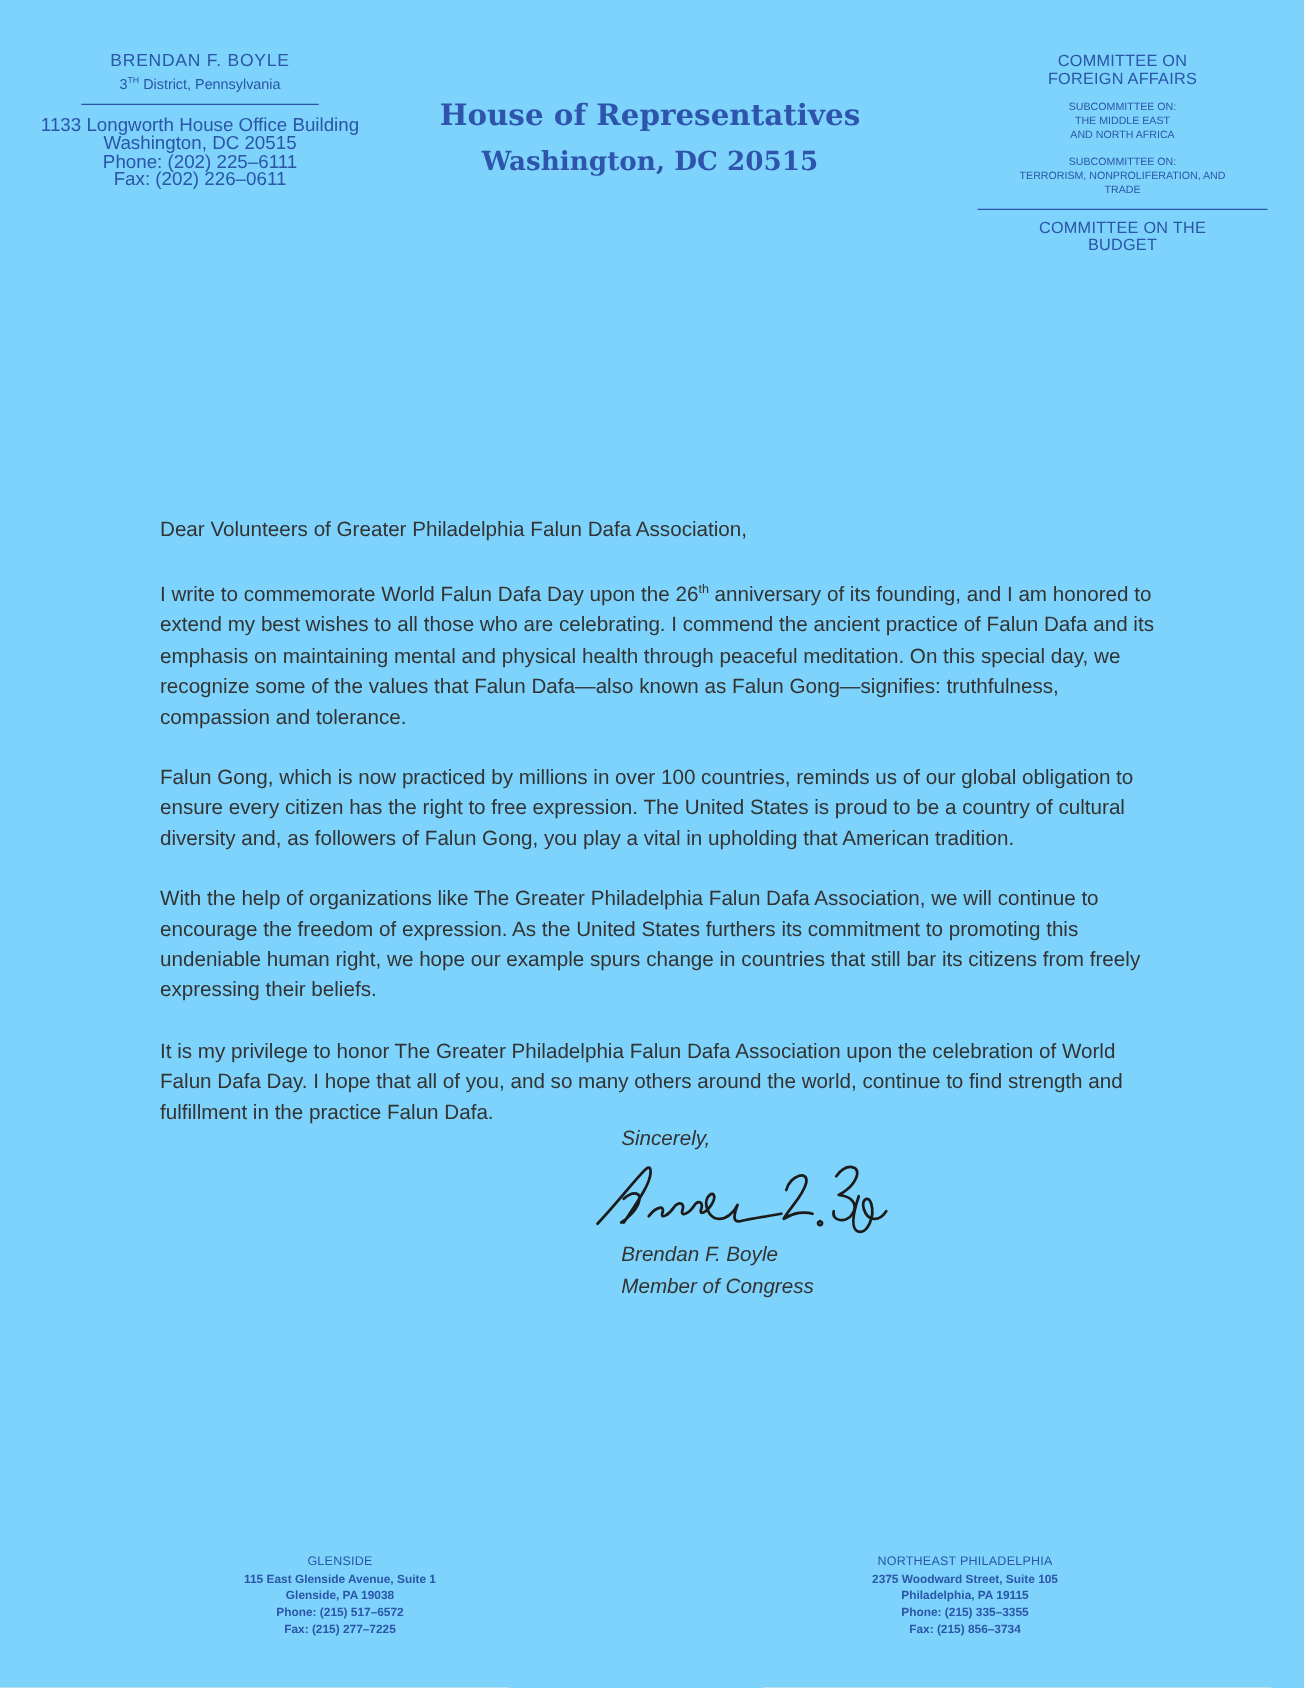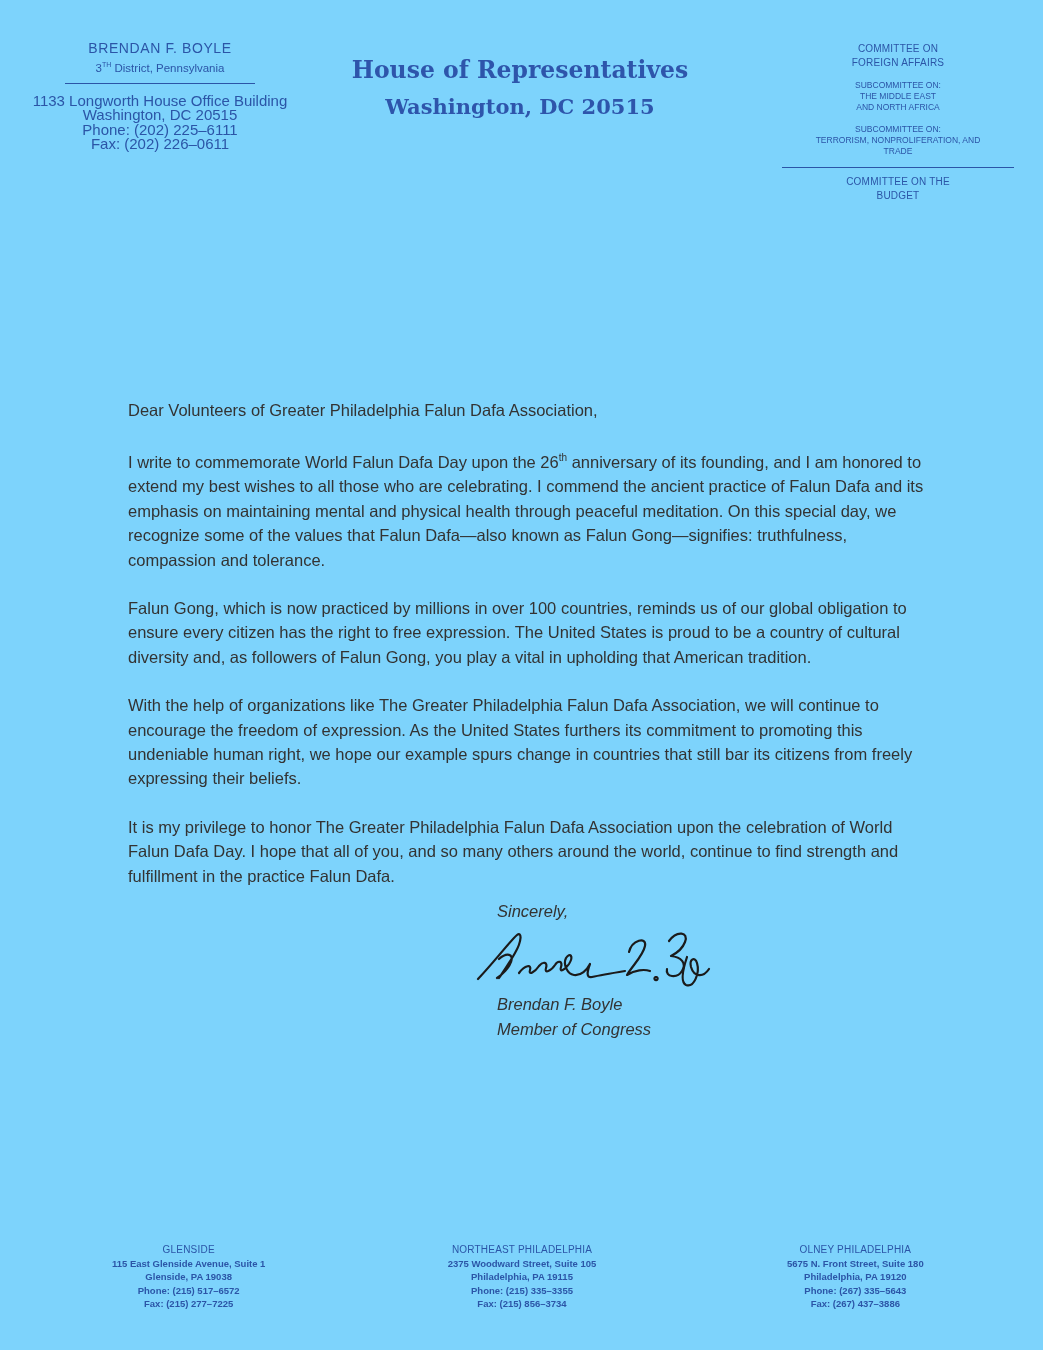--- a/index.html
+++ b/index.html
@@ -33,39 +33,39 @@
   .member-address div{font-size:15px;line-height:14.5px;}
 
   
   .lh-center{
     position:absolute;left:298px;top:52px;width:444px;
     text-align:center;color:#2e55ab;
     font-family:"DejaVu Serif","Liberation Serif",serif;
     font-weight:700;white-space:nowrap;
   }
   .congress-1{font-size:27px;letter-spacing:-.3px;}
-  .congress-2{font-size:23.5px;margin-top:4px;}
+  .congress-2{font-size:23.5px;margin-top:26px;}
   .congress-3{font-size:21px;margin-top:10px;}
 
   
   .lh-right{
     position:absolute;left:772px;top:42px;width:252px;
     text-align:center;color:var(--blue);
   }
-  .cmte{font-size:10px;line-height:13.5px;letter-spacing:.2px;}
+  .cmte{font-size:13px;line-height:13.5px;letter-spacing:.2px;}
   .sub-label{font-size:8.5px;margin-top:11px;line-height:11px;}
   .sub-line{font-size:8.5px;line-height:11px;}
   .lh-right .rule{
     width:232px;margin:10px auto 7px auto;
     border:none;border-top:1px solid var(--blue);
   }
 
   
   .letter-body{
-    position:absolute;left:128px;top:398px;width:798px;
+    position:absolute;left:128px;top:412px;width:798px;
     color:var(--body);font-size:16.5px;line-height:24.4px;
   }
   .letter-body p{margin:0 0 24px 0;}
   .letter-body sup{font-size:10px;}
 
   
   .closing{
     position:absolute;left:497px;top:899px;
     color:var(--body);font-size:16.5px;line-height:25px;font-style:italic;
   }
@@ -146,22 +146,15 @@
       <div class="office-line">Phone: (215) 517–6572</div>
       <div class="office-line">Fax: (215) 277–7225</div>
     </div>
     <div class="office">
       <div class="office-name">NORTHEAST PHILADELPHIA</div>
       <div class="office-line">2375 Woodward Street, Suite 105</div>
       <div class="office-line">Philadelphia, PA 19115</div>
       <div class="office-line">Phone: (215) 335–3355</div>
       <div class="office-line">Fax: (215) 856–3734</div>
     </div>
-    <div class="office">
-      <div class="office-name">OLNEY PHILADELPHIA</div>
-      <div class="office-line">5675 N. Front Street, Suite 180</div>
-      <div class="office-line">Philadelphia, PA 19120</div>
-      <div class="office-line">Phone: (267) 335–5643</div>
-      <div class="office-line">Fax: (267) 437–3886</div>
-    </div>
   </div>
 
 </div>
 
 </body></html>

